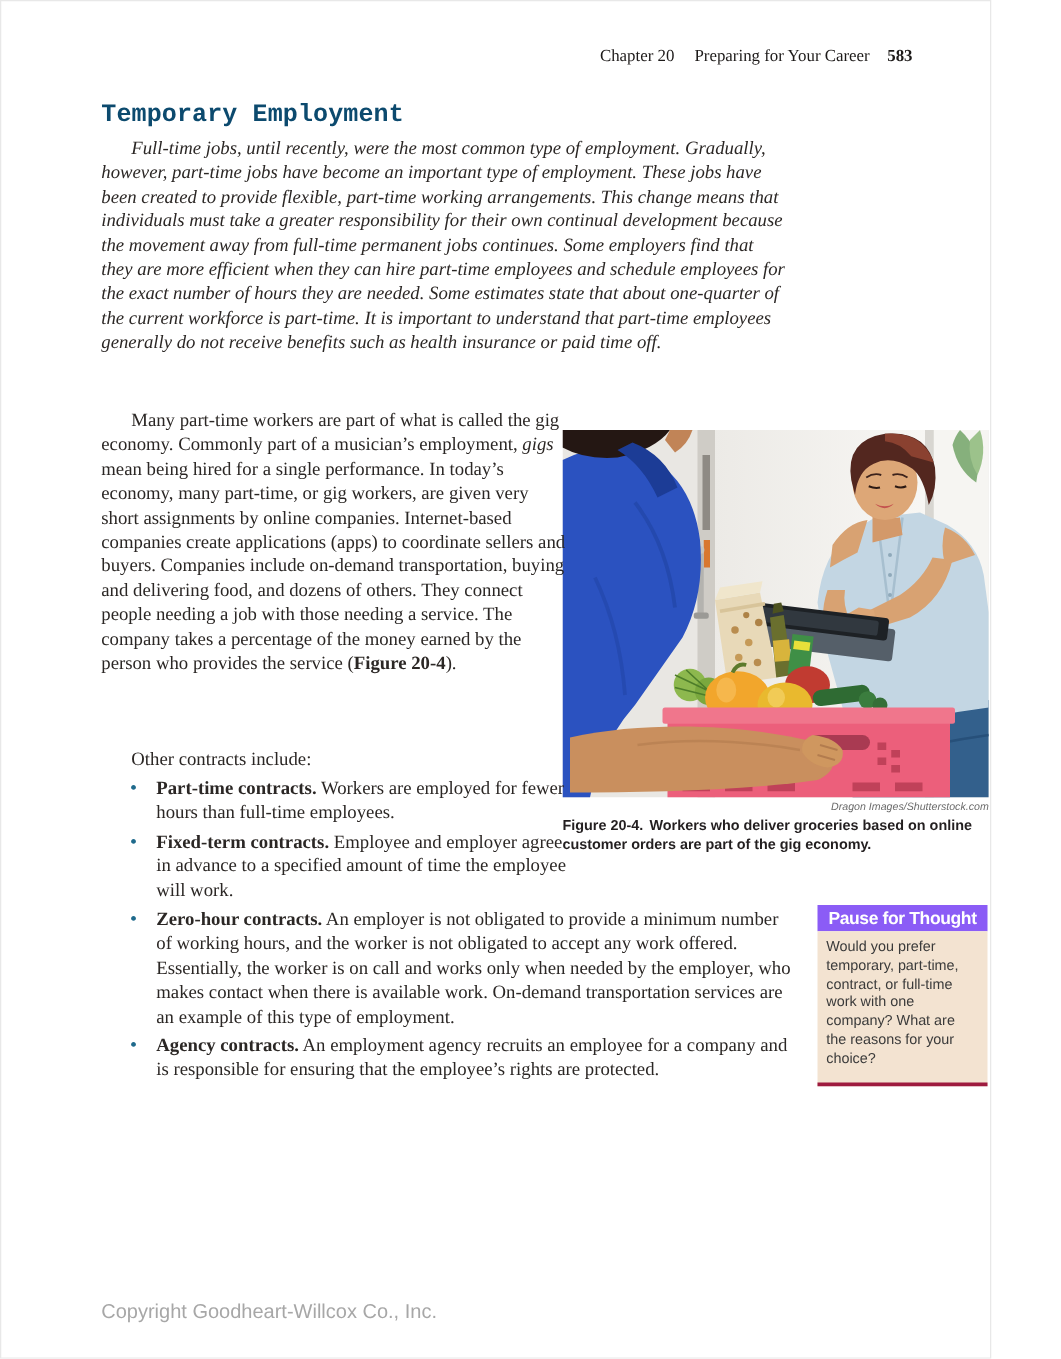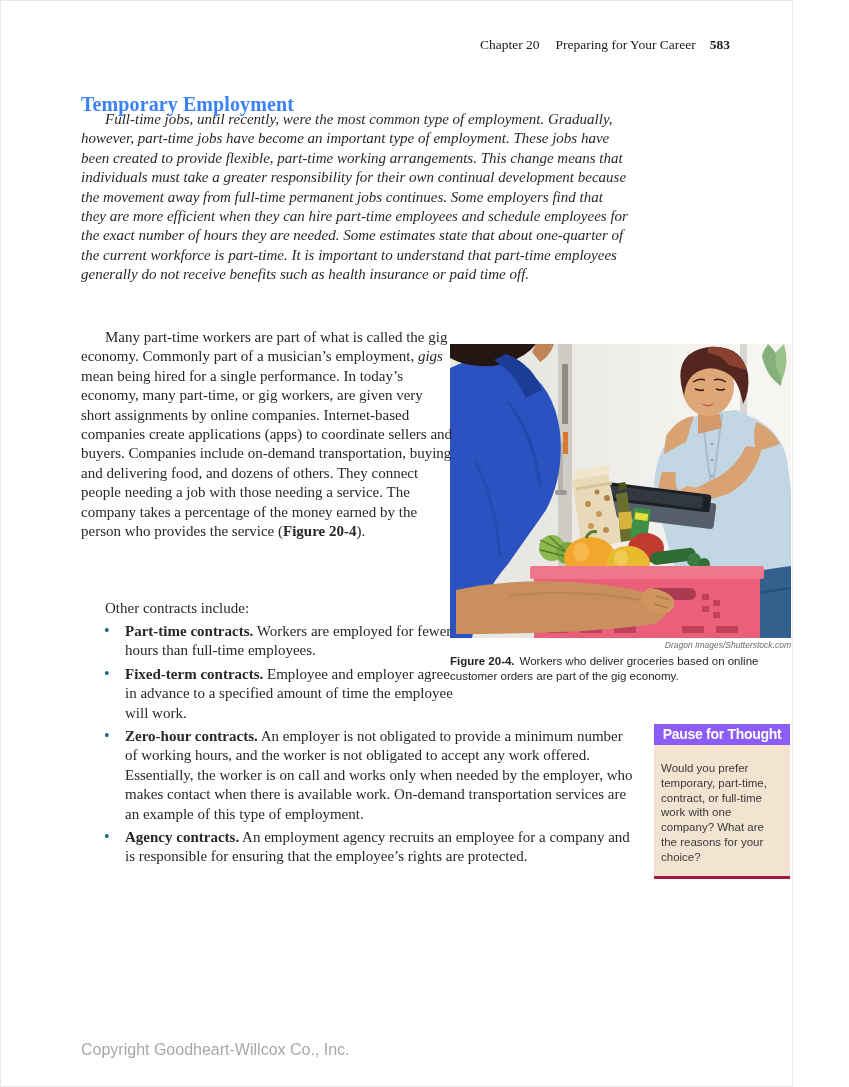--- a/index.html
+++ b/index.html
@@ -7,43 +7,43 @@
     position:relative;width:793px;height:1087px;background:#ffffff;
     font-family:"Liberation Serif",serif;color:#2b2725;overflow:hidden;
     box-sizing:border-box;border:1px solid #e8e8e8;
   }
   
   .running-head{position:absolute;top:36px;right:62px;font-size:13.5px;color:#1d1a19;}
   .running-head .sect{margin-left:16px;}
   .running-head .pagenum{margin-left:14px;font-weight:bold;}
   
   .title{
-    position:absolute;left:80px;top:92px;margin:0;
-    font-family:Liberation Serif, serif;font-size:20px;font-weight:bold;
-    color:#3b82f6;letter-spacing:.1px;
+    position:absolute;left:80px;top:80px;margin:0;
+    font-family:Liberation Mono, monospace;font-size:20px;font-weight:bold;
+    color:#0c4a6e;letter-spacing:.1px;
   }
   
   .p1{position:absolute;left:80px;top:109px;width:549px;margin:0;font-size:15px;line-height:19.4px;text-indent:24px;font-style:italic;}
   .p2{position:absolute;left:80px;top:327px;width:372px;margin:0;font-size:15px;line-height:19.4px;text-indent:24px;}
   .lead-in{position:absolute;left:80px;top:598px;margin:0;font-size:15px;line-height:19.4px;text-indent:24px;}
   
   .contracts{position:absolute;left:98px;top:621px;width:534px;margin:0;padding:0;list-style:none;font-size:15px;line-height:19.4px;font-family:Liberation Serif, serif;}
   .contracts li{position:relative;padding-left:26px;margin-bottom:4px;}
   .contracts li::before{content:"\2022";position:absolute;left:5px;top:-1px;color:#1f6a8c;font-size:16px;}
   .contracts li.narrow{width:332px;}
   
   .fig{position:absolute;left:449px;top:343px;width:341px;font-family:"Liberation Sans",sans-serif;}
   .fig svg{display:block;}
   .fig .credit{margin-top:2px;text-align:right;font-size:8.5px;font-style:italic;color:#6b6b6b;}
-  .fig .caption{margin-top:4px;font-size:11.5px;line-height:14.5px;color:#231f20;}
+  .fig .caption{margin-top:4px;font-size:11.5px;line-height:14.5px;color:#231f20;font-weight:bold;}
   .fig .caption b{margin-right:5px;}
   
   .pause{position:absolute;left:653px;top:723px;width:136px;font-family:"Liberation Sans",sans-serif;}
   .pause .hd{background:#8b5cf6;color:#ffffff;text-align:center;font-weight:bold;font-size:14px;letter-spacing:-.3px;padding:2px 0 3px;}
-  .pause .bd{background:#f3e3d1;border-bottom:3px solid #9e1b3f;padding:16px 7px 11px;font-size:11.5px;line-height:14.8px;color:#3a3a3a;}
+  .pause .bd{background:#f3e3d1;border-bottom:3px solid #9e1b3f;padding:6px 7px 11px;font-size:11.5px;line-height:14.8px;color:#3a3a3a;}
   
   .footer{position:absolute;left:80px;top:1040px;font-family:"Liberation Sans",sans-serif;font-size:16px;color:#a7a7a7;}
 </style>
 </head>
 <body>
 
 <div class="page">
 
   <div class="running-head">
     <span>Chapter 20</span><span class="sect">Preparing for Your Career</span><span class="pagenum">583</span>

